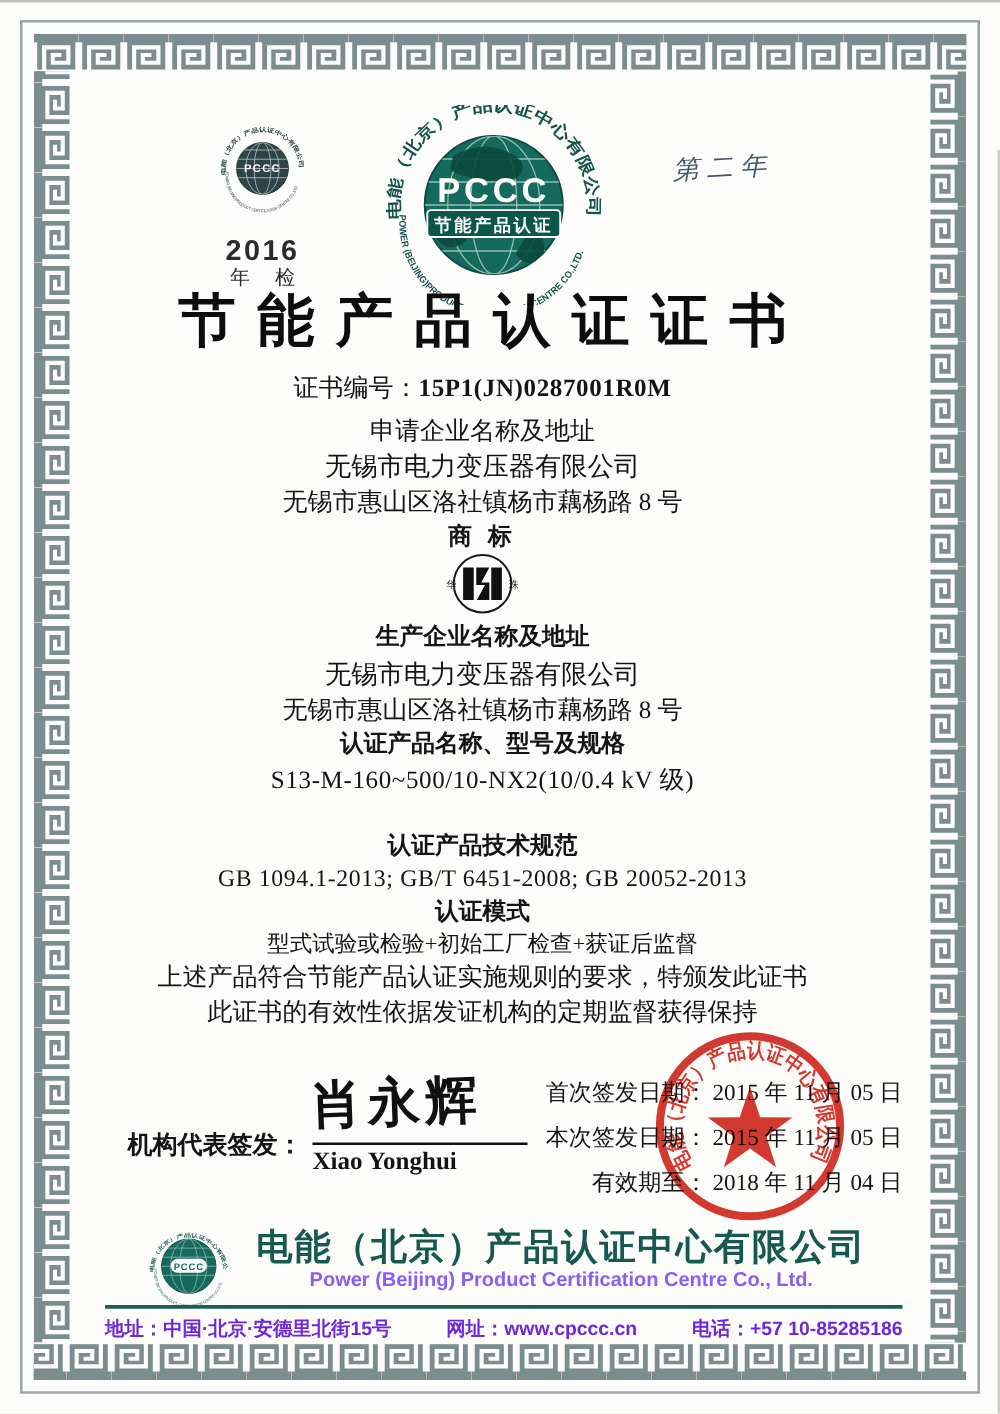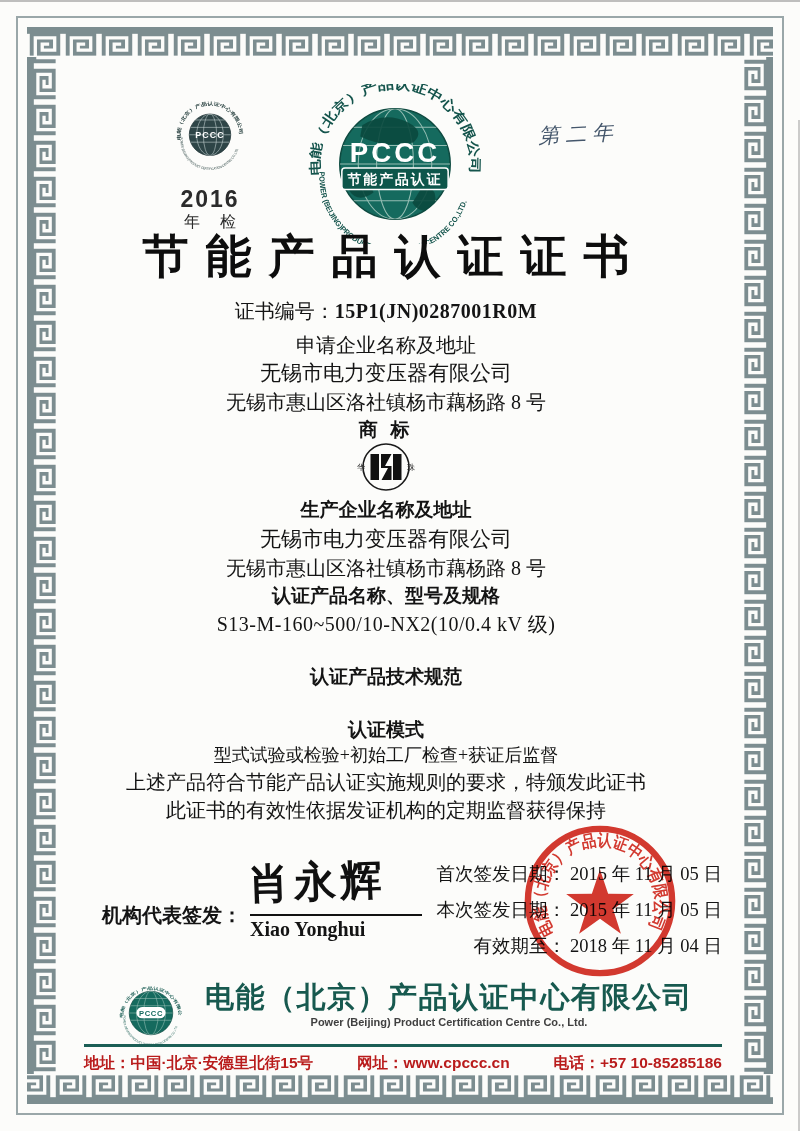--- a/index.html
+++ b/index.html
@@ -54,25 +54,25 @@
   .date-value{font-weight:500;}
 
   .seal{position:absolute;left:521px;top:822px;width:158px;height:158px;mix-blend-mode:multiply;opacity:.92;}
 
   
   .footer-logo{position:absolute;left:118px;top:980px;}
   .org-cn{position:absolute;left:196px;top:978px;width:506px;text-align:center;
           font-family:"Liberation Sans","DejaVu Sans",sans-serif;font-weight:800;font-size:29px;
           letter-spacing:1.5px;color:#17594f;white-space:nowrap;}
   .org-en{position:absolute;left:196px;top:1016px;width:506px;text-align:center;
-          font-family:"Liberation Sans","DejaVu Sans",sans-serif;font-weight:700;font-size:11px;
-          color:#404040;white-space:nowrap;}
+          font-family:"Liberation Sans","DejaVu Sans",sans-serif;font-weight:700;font-size:16px;
+          color:#8b5cf6;white-space:nowrap;}
   .footer-rule{position:absolute;left:84px;right:78px;top:1044px;border-top:3px solid #1b5e55;}
   .footer-bar{position:absolute;left:84px;right:78px;top:1053px;display:flex;justify-content:space-between;
-              font-family:"Liberation Sans","DejaVu Sans",sans-serif;font-weight:700;font-size:15.5px;color:#b91c1c;
+              font-family:"Liberation Sans","DejaVu Sans",sans-serif;font-weight:700;font-size:15.5px;color:#6d28d9;
               white-space:nowrap;gap:35px;}
   svg text{font-family:"Liberation Sans","DejaVu Sans",sans-serif;}
 </style>
 </head>
 <body>
 
 <div class="page">
 
   <div class="scan-top"></div>
   <div class="scan-right"></div>
@@ -675,20 +675,21 @@
       <text x="56" y="32" text-anchor="middle" font-size="8" fill="#222">珠</text>
     </svg>
   </div>
 
   <div class="cl head" style="top:499px;">生产企业名称及地址</div>
   <div class="cl" style="top:527px;font-size:21px;">无锡市电力变压器有限公司</div>
   <div class="cl" style="top:556px;">无锡市惠山区洛社镇杨市藕杨路 8 号</div>
   <div class="cl head" style="top:585px;">认证产品名称、型号及规格</div>
   <div class="cl sn" style="top:612px;">S13-M-160~500/10-NX2(10/0.4 kV 级)</div>
   <div class="cl head" style="top:666px;">认证产品技术规范</div>
+  <div class="cl sn" style="top:693px;font-size:19px;">GB 1094.1-2013; GB/T 6451-2008; GB 20052-2013</div>
   <div class="cl head" style="top:719px;">认证模式</div>
   <div class="cl" style="top:745px;font-size:18px;">型式试验或检验+初始工厂检查+获证后监督</div>
   <div class="cl stmt" style="top:770px;">上述产品符合节能产品认证实施规则的要求，特颁发此证书</div>
   <div class="cl stmt" style="top:798px;">此证书的有效性依据发证机构的定期监督获得保持</div>
 
   <div class="signer-label">机构代表签发：</div>
   <div class="signature-cn">肖永辉</div>
   <div class="sig-line"></div>
   <div class="signature-en">Xiao Yonghui</div>
 

